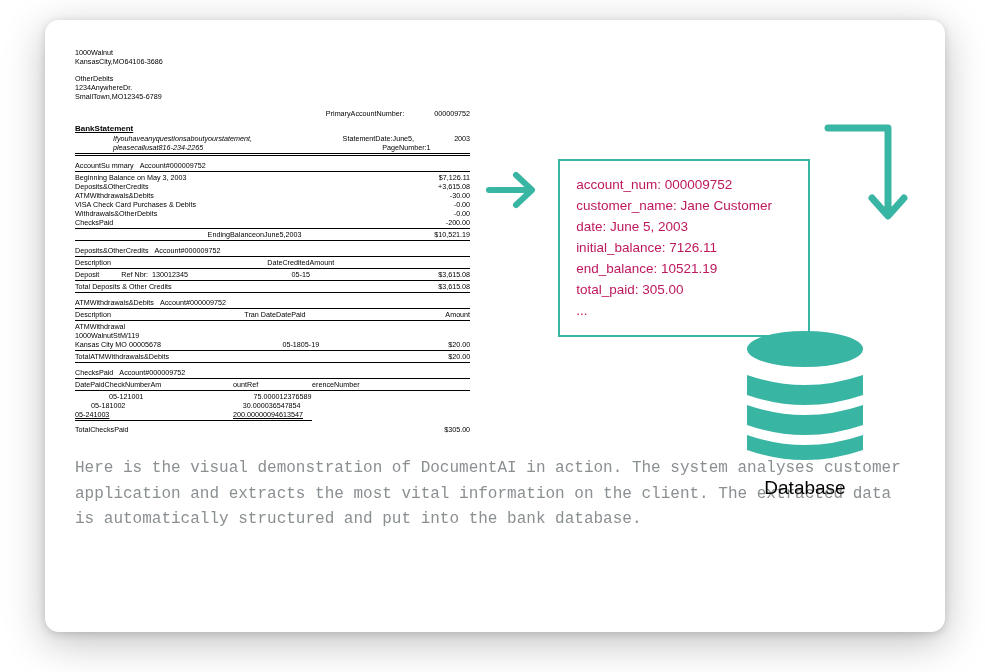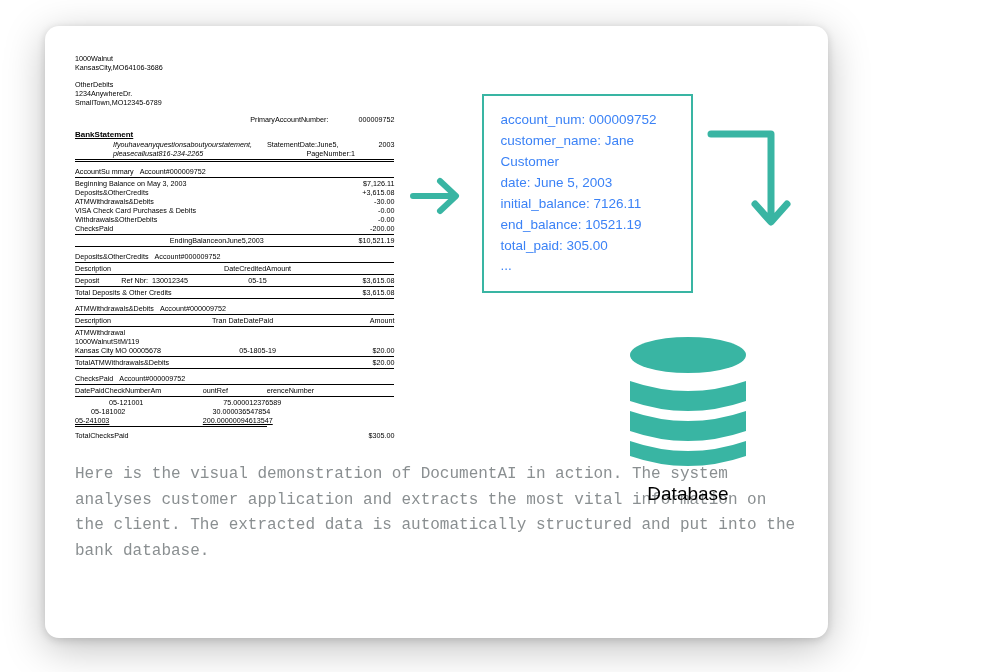--- a/index.html
+++ b/index.html
@@ -6,22 +6,22 @@
   body {
     font-family: Arial, Helvetica, sans-serif;
     background: #ffffff;
     width: 985px;
     height: 672px;
     position: relative;
   }
   .card {
     position: absolute;
     left: 45px;
-    top: 26px;
-    width: 783px;
+    top: 20px;
+    width: 900px;
     height: 612px;
     background: #ffffff;
     border-radius: 14px;
     box-shadow: 0 10px 40px rgba(0,0,0,0.25), 0 2px 8px rgba(0,0,0,0.15);
     padding: 28px 30px;
   }
   .flow-row {
     display: flex;
     align-items: flex-start;
     gap: 14px;
@@ -52,23 +52,23 @@
   .arrow {
     margin-top: 115px;
     color: #39b5a3;
     flex-shrink: 0;
   }
   .extracted-box {
     border: 2px solid #39b5a3;
     padding: 14px 16px;
     font-size: 13.5px;
     line-height: 1.55;
-    margin-top: 40px;
+    margin-top: 111px;
     width: 260px;
-    color: #3b82f6;
+    color: #be185d;
   }
   .down-arrow {
     margin-top: 70px;
     margin-left: -4px;
     color: #39b5a3;
     flex-shrink: 0;
   }
   .db {
     position: absolute;
     right: 55px;

